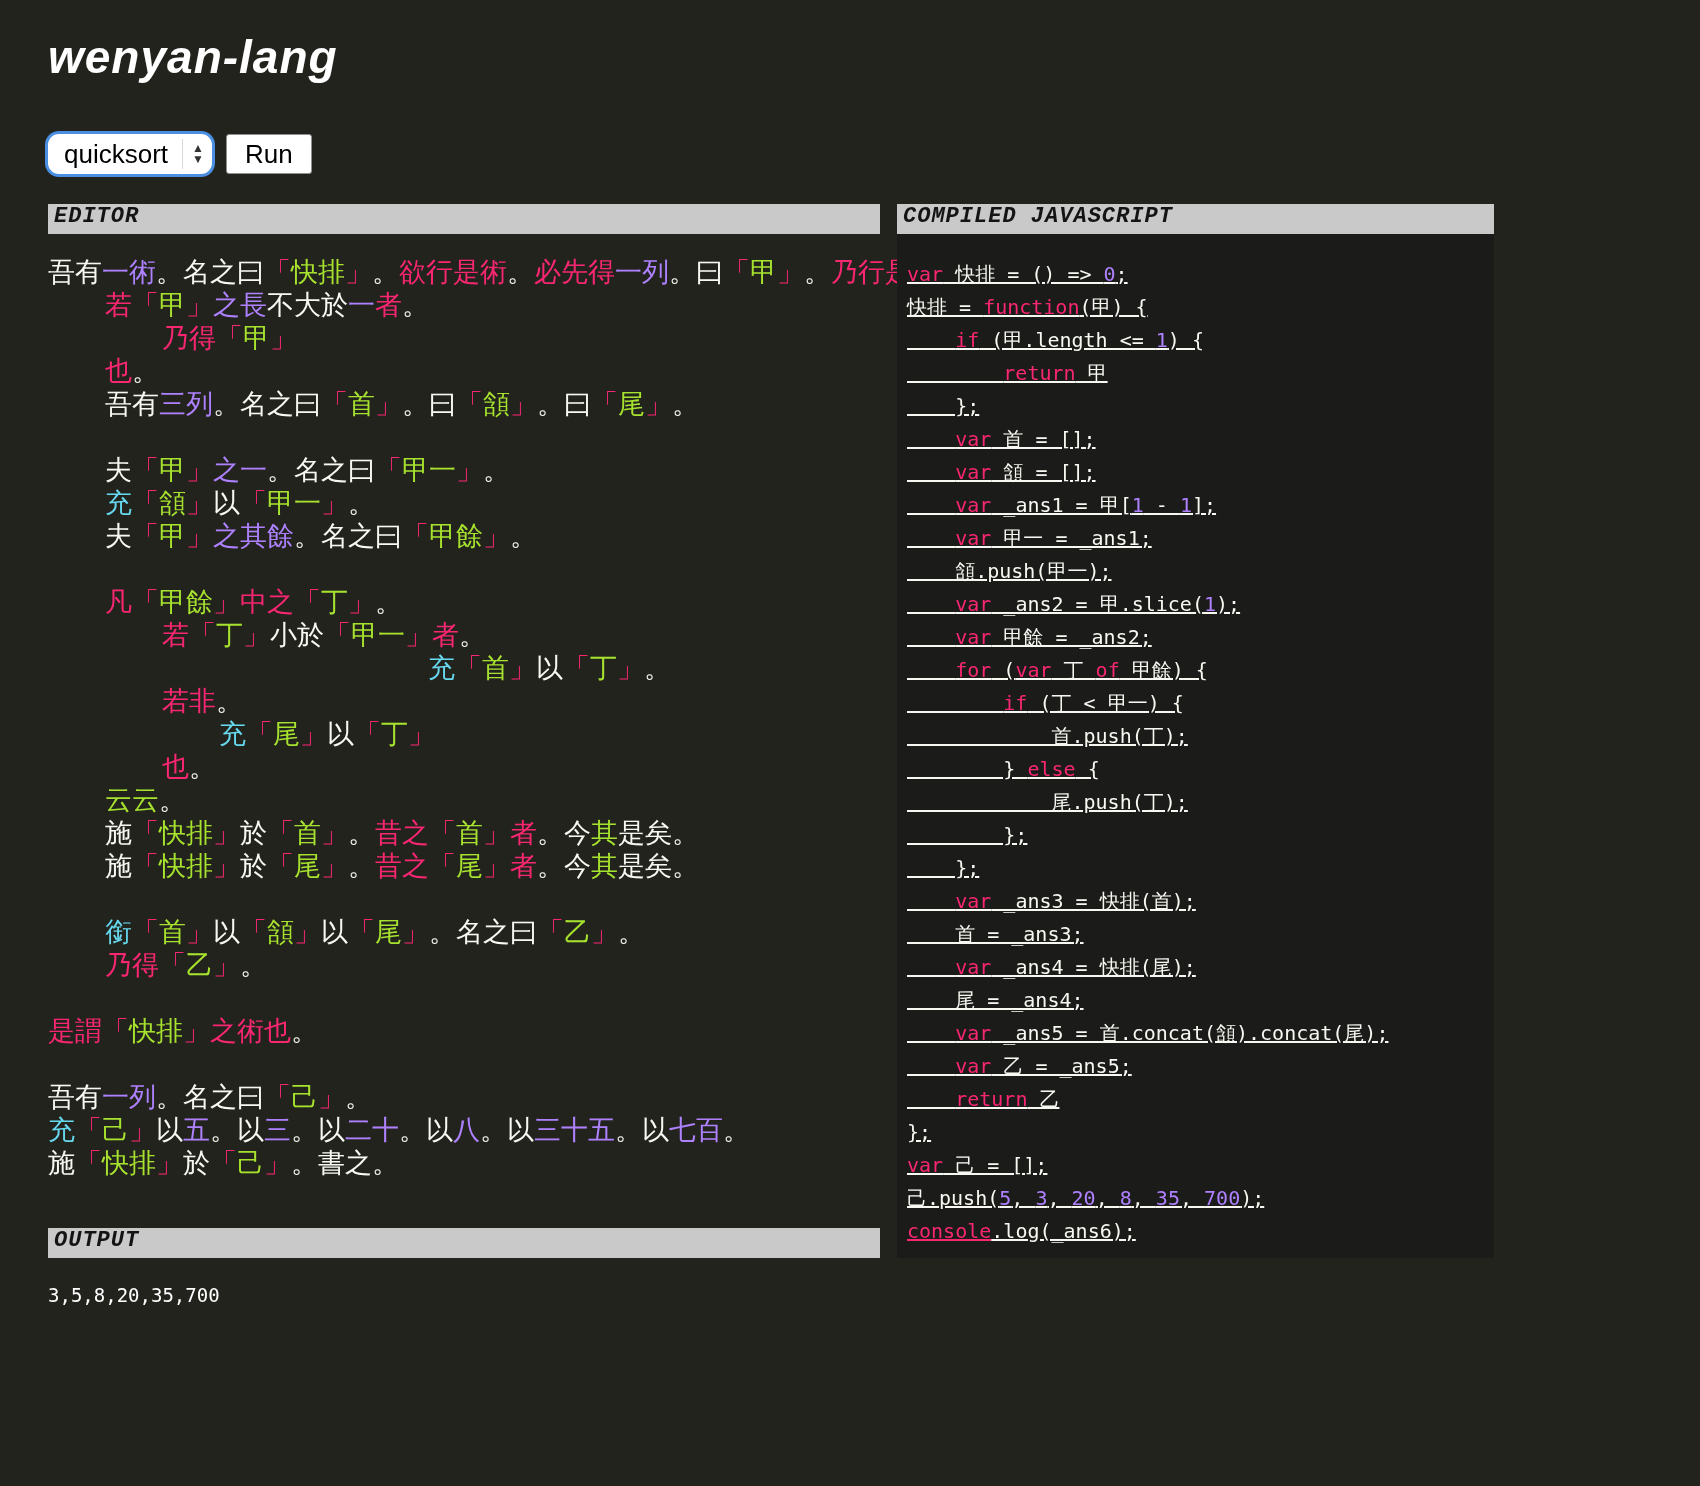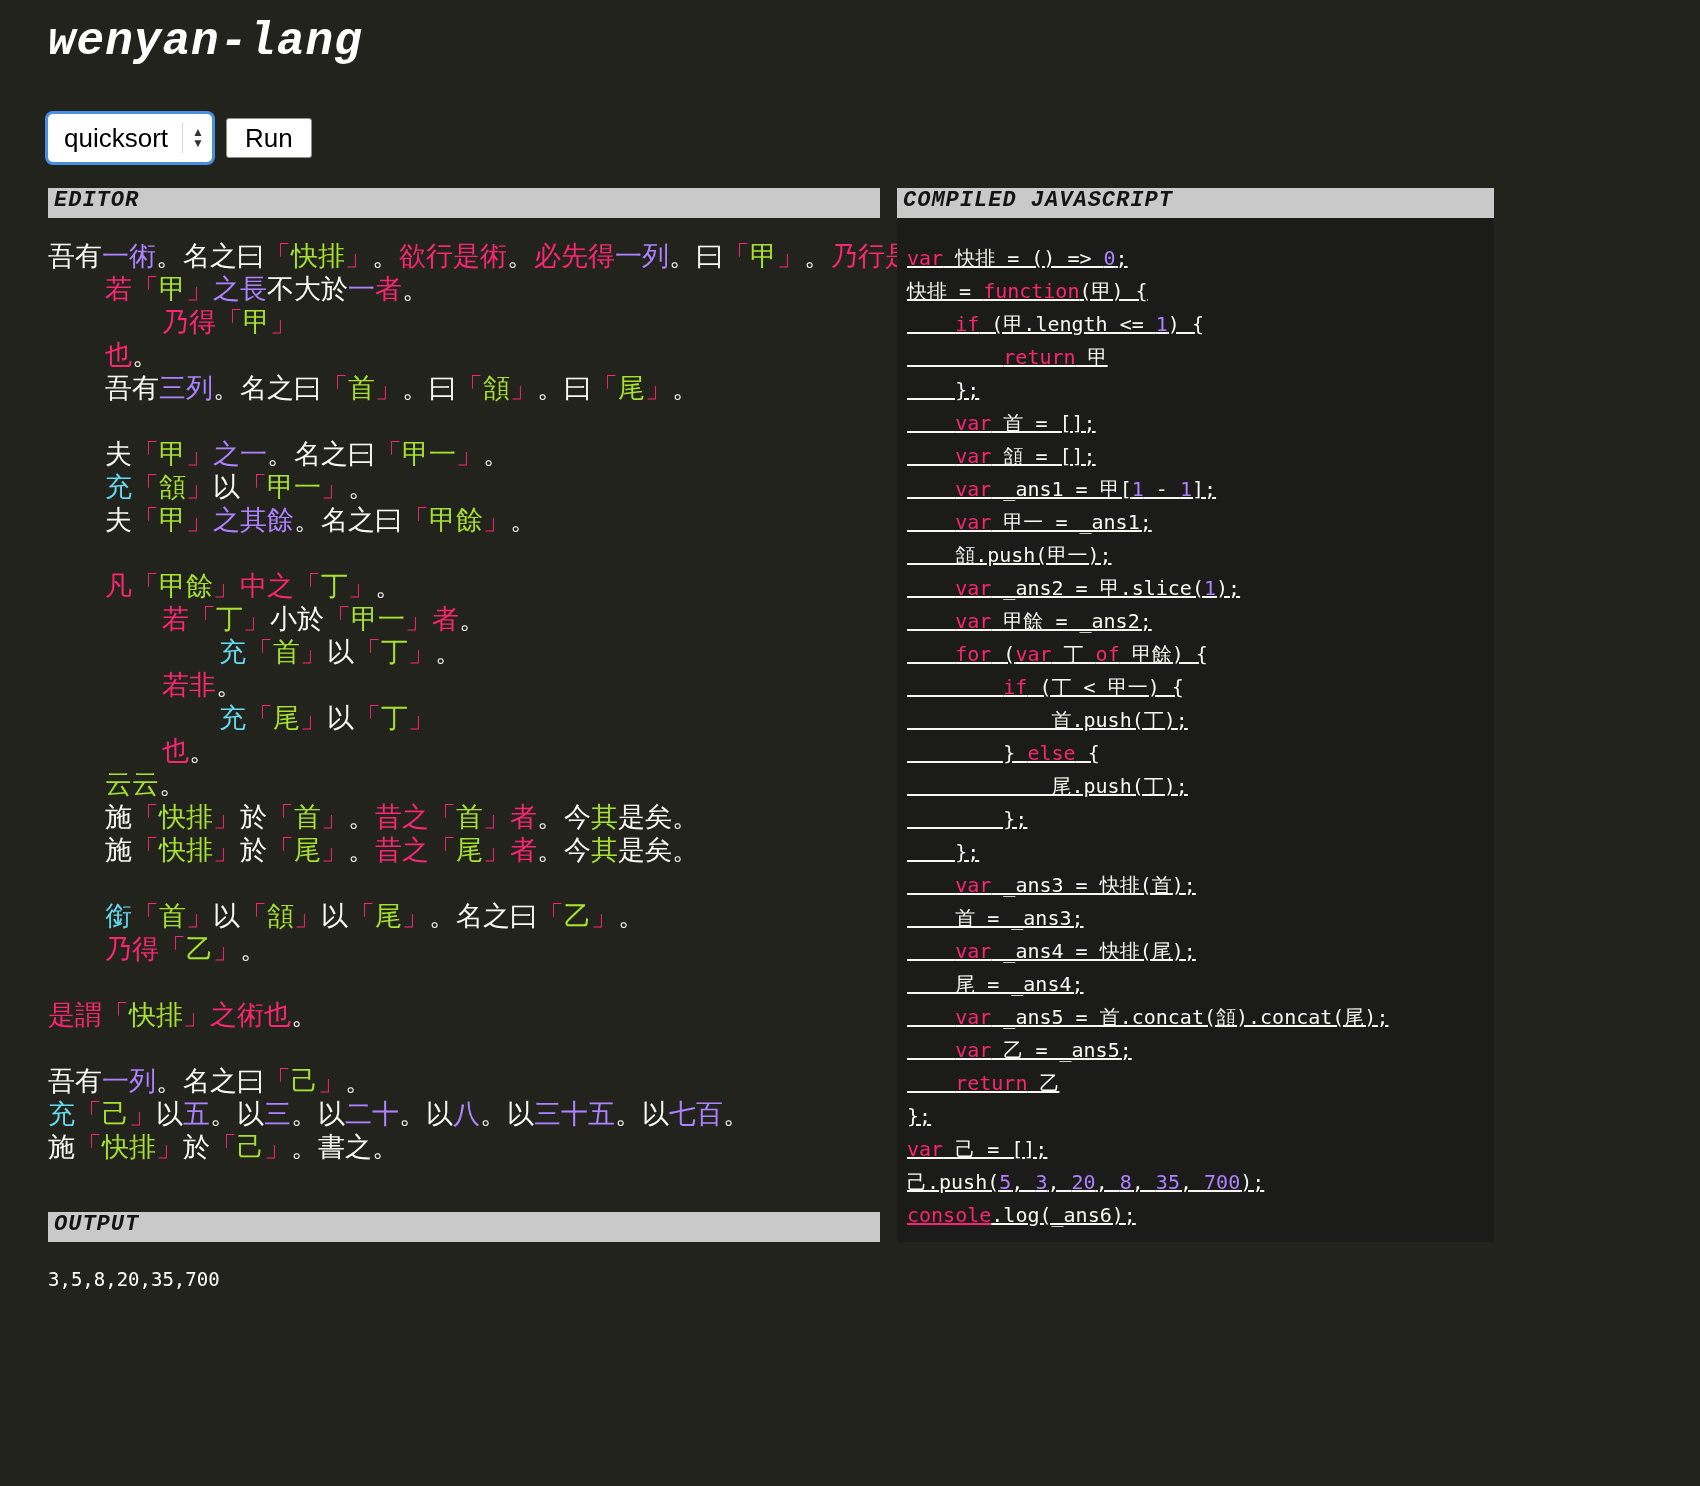--- a/index.html
+++ b/index.html
@@ -5,35 +5,35 @@
   html,body{margin:0;padding:0;}
   body{
     width:1700px;min-height:1486px;
     background:var(--page_bg,#23231e);
     font-family:"Liberation Sans",sans-serif;
     -webkit-font-smoothing:antialiased;
   }
   .page{padding:16px 0 40px 48px;}
 
   .site-title{
-    margin:0 0 0 0;
+    margin:14px 0 0 0;
     color:#ffffff;
-    font-family:Liberation Mono, monospace;
+    font-family:Liberation Sans, sans-serif;
     font-style:italic;
     font-weight:bold;
     font-size:46px;
     letter-spacing:1px;
   }
 
   .toolbar{margin-top:48px;display:flex;align-items:center;gap:14px;height:44px;}
   .select{
     display:flex;align-items:center;
     background:#ffffff;color:#000;
-    height:48px;padding:0 8px 0 16px;
-    border-radius:5px;
+    height:40px;padding:0 8px 0 16px;
+    border-radius:11px;
     box-shadow:0 0 0 3px var(--focus_ring,#4a8fe2);
     font-size:26px;cursor:default;
   }
   .select-value{padding-right:14px;}
   .select-arrows{
     display:flex;flex-direction:column;justify-content:center;
     border-left:1px solid #d8d8d8;
     padding-left:9px;height:30px;
     font-size:12px;line-height:11px;color:#333;
   }
@@ -120,21 +120,21 @@
           <div class="code-line" style="padding-left: 114px;"><span class="tok-p">乃得</span><span class="tok-p">「</span><span class="tok-g">甲</span><span class="tok-p">」</span></div>
           <div class="code-line" style="padding-left: 57px;"><span class="tok-p">也</span><span class="tok-w">。</span></div>
           <div class="code-line" style="padding-left: 57px;"><span class="tok-w">吾有</span><span class="tok-b">三列</span><span class="tok-w">。名之曰</span><span class="tok-p">「</span><span class="tok-g">首</span><span class="tok-p">」</span><span class="tok-w">。曰</span><span class="tok-p">「</span><span class="tok-g">頷</span><span class="tok-p">」</span><span class="tok-w">。曰</span><span class="tok-p">「</span><span class="tok-g">尾</span><span class="tok-p">」</span><span class="tok-w">。</span></div>
           <div class="code-line">&nbsp;</div>
           <div class="code-line" style="padding-left: 57px;"><span class="tok-w">夫</span><span class="tok-p">「</span><span class="tok-g">甲</span><span class="tok-p">」</span><span class="tok-b">之一</span><span class="tok-w">。名之曰</span><span class="tok-p">「</span><span class="tok-g">甲一</span><span class="tok-p">」</span><span class="tok-w">。</span></div>
           <div class="code-line" style="padding-left: 57px;"><span class="tok-c">充</span><span class="tok-p">「</span><span class="tok-g">頷</span><span class="tok-p">」</span><span class="tok-w">以</span><span class="tok-p">「</span><span class="tok-g">甲一</span><span class="tok-p">」</span><span class="tok-w">。</span></div>
           <div class="code-line" style="padding-left: 57px;"><span class="tok-w">夫</span><span class="tok-p">「</span><span class="tok-g">甲</span><span class="tok-p">」</span><span class="tok-b">之其餘</span><span class="tok-w">。名之曰</span><span class="tok-p">「</span><span class="tok-g">甲餘</span><span class="tok-p">」</span><span class="tok-w">。</span></div>
           <div class="code-line">&nbsp;</div>
           <div class="code-line" style="padding-left: 57px;"><span class="tok-p">凡</span><span class="tok-p">「</span><span class="tok-g">甲餘</span><span class="tok-p">」</span><span class="tok-p">中之</span><span class="tok-p">「</span><span class="tok-g">丁</span><span class="tok-p">」</span><span class="tok-w">。</span></div>
           <div class="code-line" style="padding-left: 114px;"><span class="tok-p">若</span><span class="tok-p">「</span><span class="tok-g">丁</span><span class="tok-p">」</span><span class="tok-w">小於</span><span class="tok-p">「</span><span class="tok-g">甲一</span><span class="tok-p">」</span><span class="tok-p">者</span><span class="tok-w">。</span></div>
-          <div class="code-line" style="padding-left: 171px;"><span class="tok-c">充</span><span class="tok-p">「</span><span class="tok-g">首</span><span class="tok-p">」</span><span class="tok-w">以</span><span class="tok-p">「</span><span class="tok-g">丁</span><span class="tok-p">」</span><span class="tok-w">。</span></div>
+          <div class="code-line" style="padding-left: 171px; text-align: center;"><span class="tok-c">充</span><span class="tok-p">「</span><span class="tok-g">首</span><span class="tok-p">」</span><span class="tok-w">以</span><span class="tok-p">「</span><span class="tok-g">丁</span><span class="tok-p">」</span><span class="tok-w">。</span></div>
           <div class="code-line" style="padding-left: 114px;"><span class="tok-p">若非</span><span class="tok-w">。</span></div>
           <div class="code-line" style="padding-left: 171px;"><span class="tok-c">充</span><span class="tok-p">「</span><span class="tok-g">尾</span><span class="tok-p">」</span><span class="tok-w">以</span><span class="tok-p">「</span><span class="tok-g">丁</span><span class="tok-p">」</span></div>
           <div class="code-line" style="padding-left: 114px;"><span class="tok-p">也</span><span class="tok-w">。</span></div>
           <div class="code-line" style="padding-left: 57px;"><span class="tok-g">云云</span><span class="tok-w">。</span></div>
           <div class="code-line" style="padding-left: 57px;"><span class="tok-w">施</span><span class="tok-p">「</span><span class="tok-g">快排</span><span class="tok-p">」</span><span class="tok-w">於</span><span class="tok-p">「</span><span class="tok-g">首</span><span class="tok-p">」</span><span class="tok-w">。</span><span class="tok-p">昔之</span><span class="tok-p">「</span><span class="tok-g">首</span><span class="tok-p">」</span><span class="tok-p">者</span><span class="tok-w">。今</span><span class="tok-g">其</span><span class="tok-w">是矣。</span></div>
           <div class="code-line" style="padding-left: 57px;"><span class="tok-w">施</span><span class="tok-p">「</span><span class="tok-g">快排</span><span class="tok-p">」</span><span class="tok-w">於</span><span class="tok-p">「</span><span class="tok-g">尾</span><span class="tok-p">」</span><span class="tok-w">。</span><span class="tok-p">昔之</span><span class="tok-p">「</span><span class="tok-g">尾</span><span class="tok-p">」</span><span class="tok-p">者</span><span class="tok-w">。今</span><span class="tok-g">其</span><span class="tok-w">是矣。</span></div>
           <div class="code-line">&nbsp;</div>
           <div class="code-line" style="padding-left: 57px;"><span class="tok-c">銜</span><span class="tok-p">「</span><span class="tok-g">首</span><span class="tok-p">」</span><span class="tok-w">以</span><span class="tok-p">「</span><span class="tok-g">頷</span><span class="tok-p">」</span><span class="tok-w">以</span><span class="tok-p">「</span><span class="tok-g">尾</span><span class="tok-p">」</span><span class="tok-w">。名之曰</span><span class="tok-p">「</span><span class="tok-g">乙</span><span class="tok-p">」</span><span class="tok-w">。</span></div>
           <div class="code-line" style="padding-left: 57px;"><span class="tok-p">乃得</span><span class="tok-p">「</span><span class="tok-g">乙</span><span class="tok-p">」</span><span class="tok-w">。</span></div>
           <div class="code-line">&nbsp;</div>

